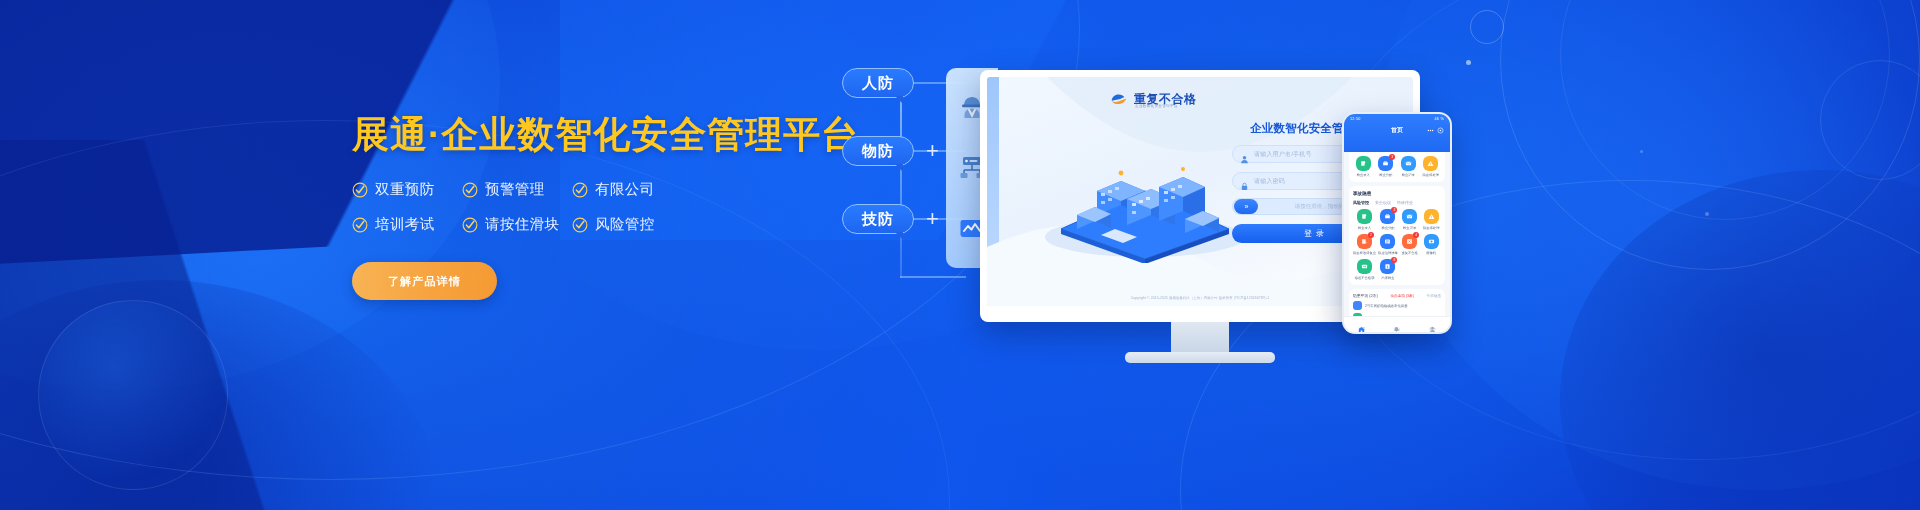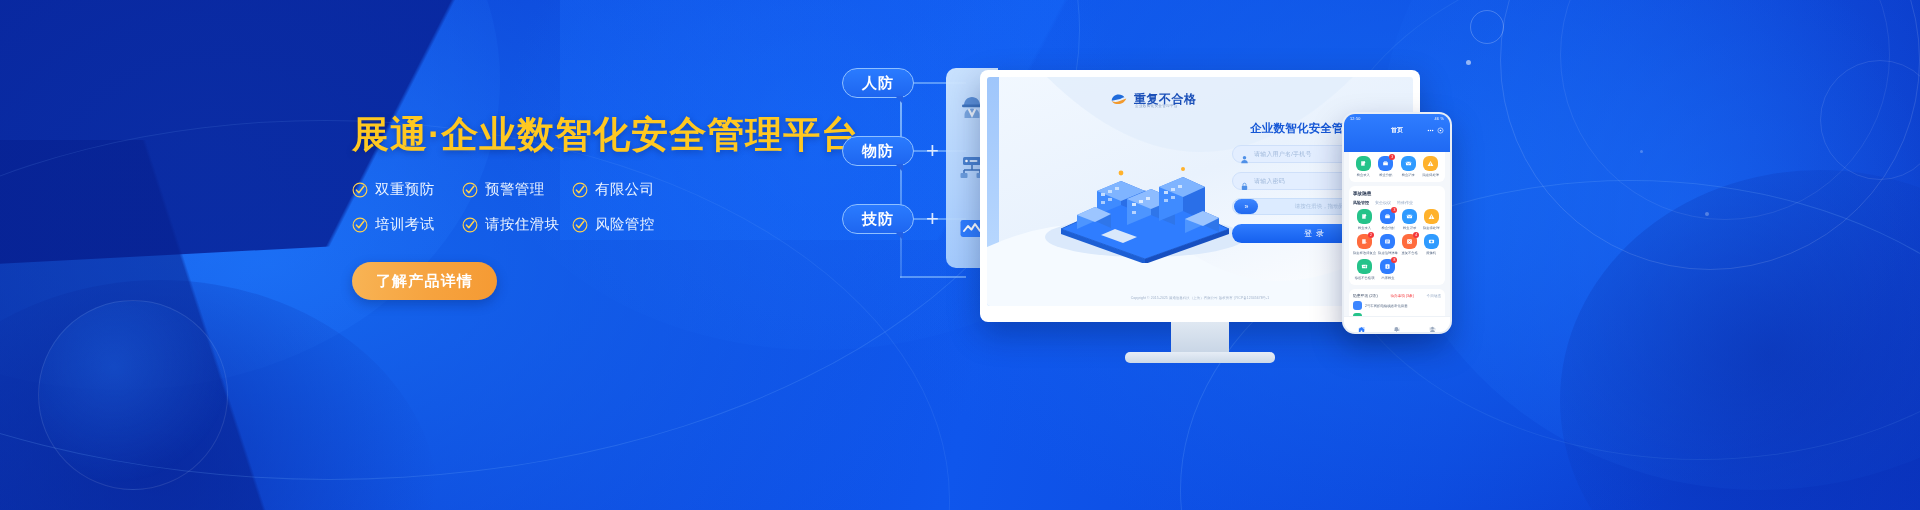--- a/index.html
+++ b/index.html
@@ -69,21 +69,21 @@
     white-space:nowrap;font-weight:normal;
   }
   .features{margin-top:22px;display:flex;flex-wrap:wrap;width:330px;row-gap:16px;}
   .feat{display:flex;align-items:center;width:110px;white-space:nowrap;}
   .feat .tick{width:16px;height:16px;flex:0 0 16px;margin-right:7px;}
   .feat .ftxt{font-size:14.5px;color:#eaf3ff;letter-spacing:.4px;}
   .cta{
     margin-top:28px;width:145px;height:38px;border-radius:19px;
     background:linear-gradient(97deg,#f8b455 0%,#f6a33f 55%,#f59a33 100%);
     display:flex;align-items:center;justify-content:center;
-    color:#ffffff;font-size:15px;font-weight:bold;letter-spacing:1.2px;
+    color:#ffffff;font-size:11px;font-weight:bold;letter-spacing:1.2px;
     box-shadow:0 4px 12px rgba(0,22,80,.28);cursor:pointer;border:none;
   }
 
   
   .graphic{position:absolute;left:830px;top:40px;width:1060px;height:420px;}
 
   
   .badgecol{position:absolute;left:12px;top:20px;width:120px;height:240px;}
   .badge{
     position:absolute;left:0;width:72px;height:30px;border-radius:15px;

